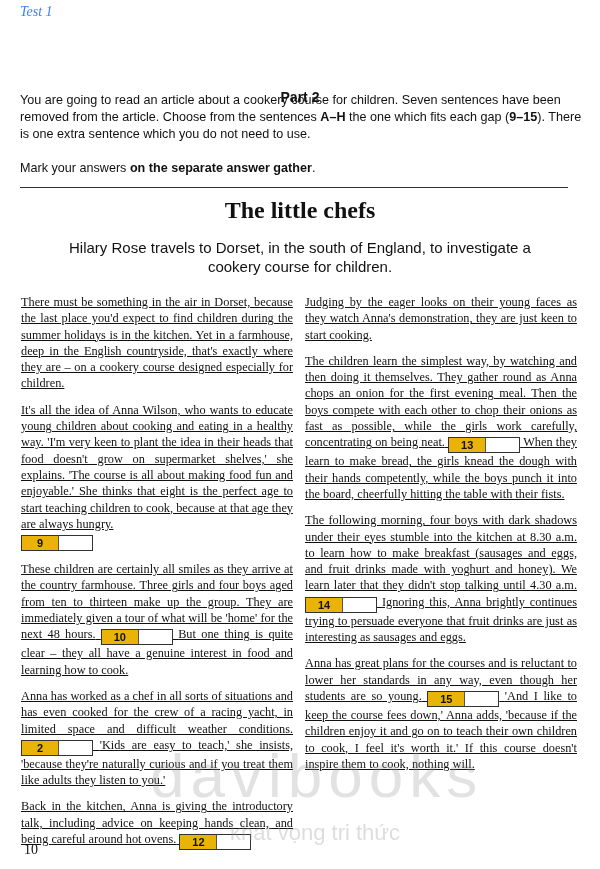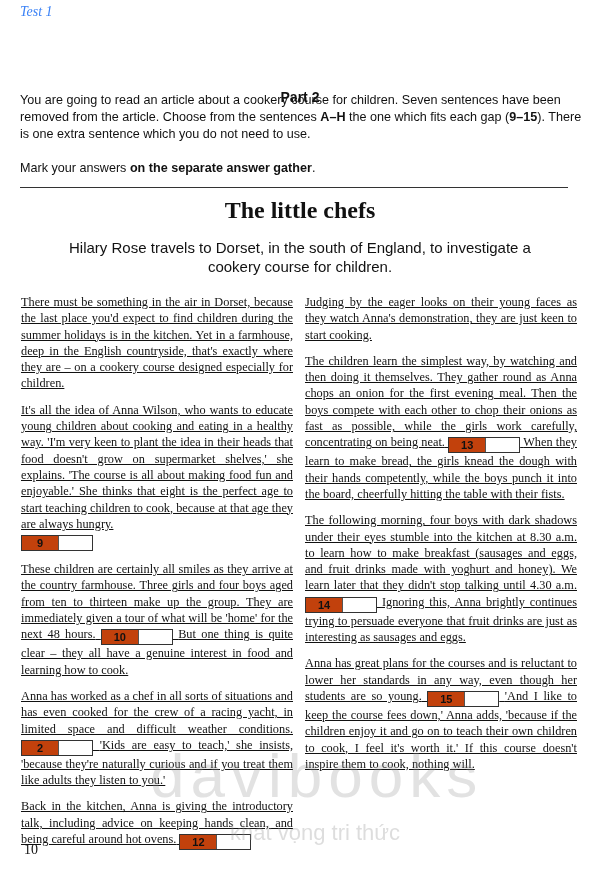--- a/index.html
+++ b/index.html
@@ -11,21 +11,21 @@
   .instructions p { margin: 0; }
   .instructions p + p { margin-top: 17px; }
   .rule { position: absolute; left: 20px; width: 548px; top: 187px; height: 0; border-top: 1px solid #333; }
   .article-title { position: absolute; left: 0; width: 600px; top: 197px; text-align: center; font-family: "Liberation Serif", serif; font-weight: bold; font-size: 24px; }
   .subtitle { position: absolute; left: 60px; width: 480px; top: 238px; text-align: center; font-family: "Liberation Sans", sans-serif; font-size: 15px; line-height: 19px; }
   .col { position: absolute; top: 294px; width: 272px; font-family: "Liberation Serif", serif; font-size: 12.3px; line-height: 16.3px; text-align: justify; color: #111; text-decoration: underline; }
   .col-left { left: 21px; }
   .col-right { left: 305px; }
   .col p { margin: 0 0 10px 0; }
   .gap { display: inline-flex; vertical-align: -3px; height: 16px; border: 1px solid #333; box-sizing: border-box; }
-  .gap .num { width: 36px; background: #c2410c; font-family: "Liberation Sans", sans-serif; font-weight: bold; font-size: 11px; line-height: 14px; text-align: center; border-right: 1px solid #555; }
+  .gap .num { width: 36px; background: #eab308; font-family: "Liberation Sans", sans-serif; font-weight: bold; font-size: 11px; line-height: 14px; text-align: center; border-right: 1px solid #555; }
   .gap .ans { width: 33px; background: #fff; }
   .folio { position: absolute; left: 24px; top: 842px; font-family: "Liberation Serif", serif; font-size: 14px; }
   .watermark { position: absolute; left: 150px; top: 740px; font-family: "Liberation Sans", sans-serif; font-size: 62px; letter-spacing: 6px; color: rgba(150,150,150,0.28); pointer-events: none; }
   .watermark-tag { position: absolute; left: 230px; top: 820px; font-family: "Liberation Sans", sans-serif; font-size: 22px; color: rgba(150,150,150,0.32); pointer-events: none; }
 </style>
 </head>
 <body>
 
 <div class="page">
 

